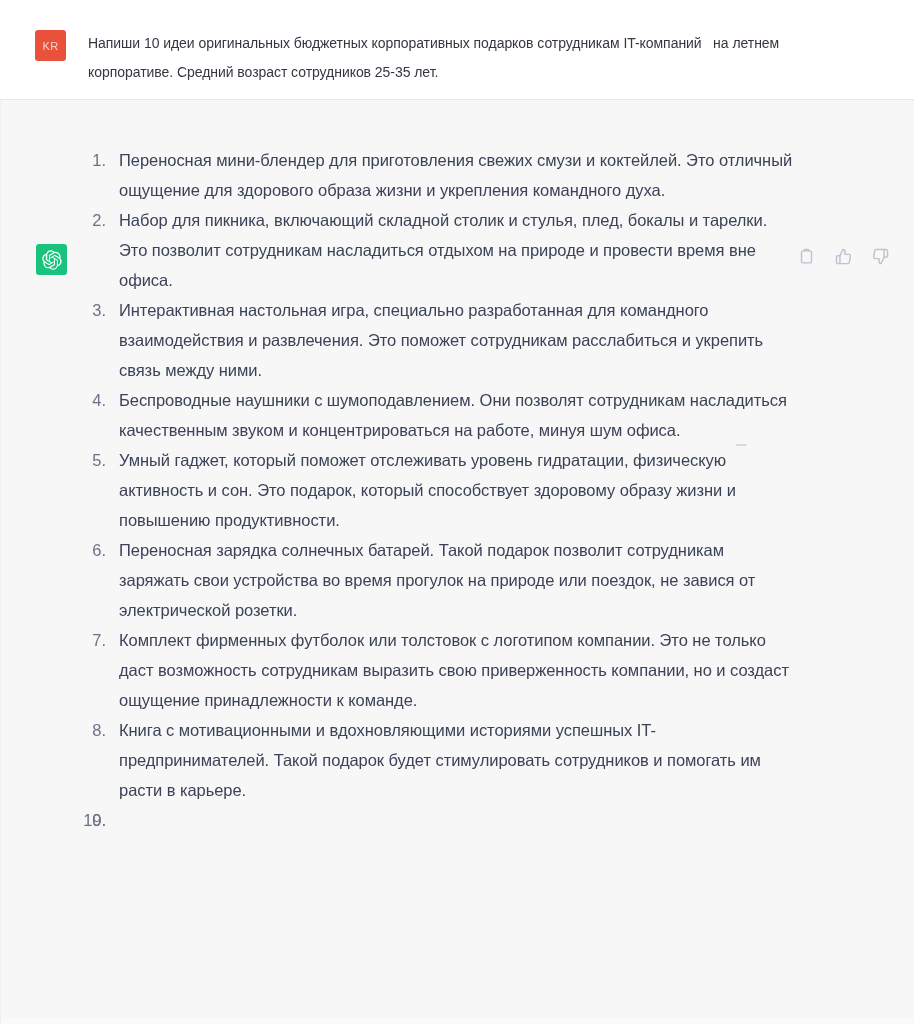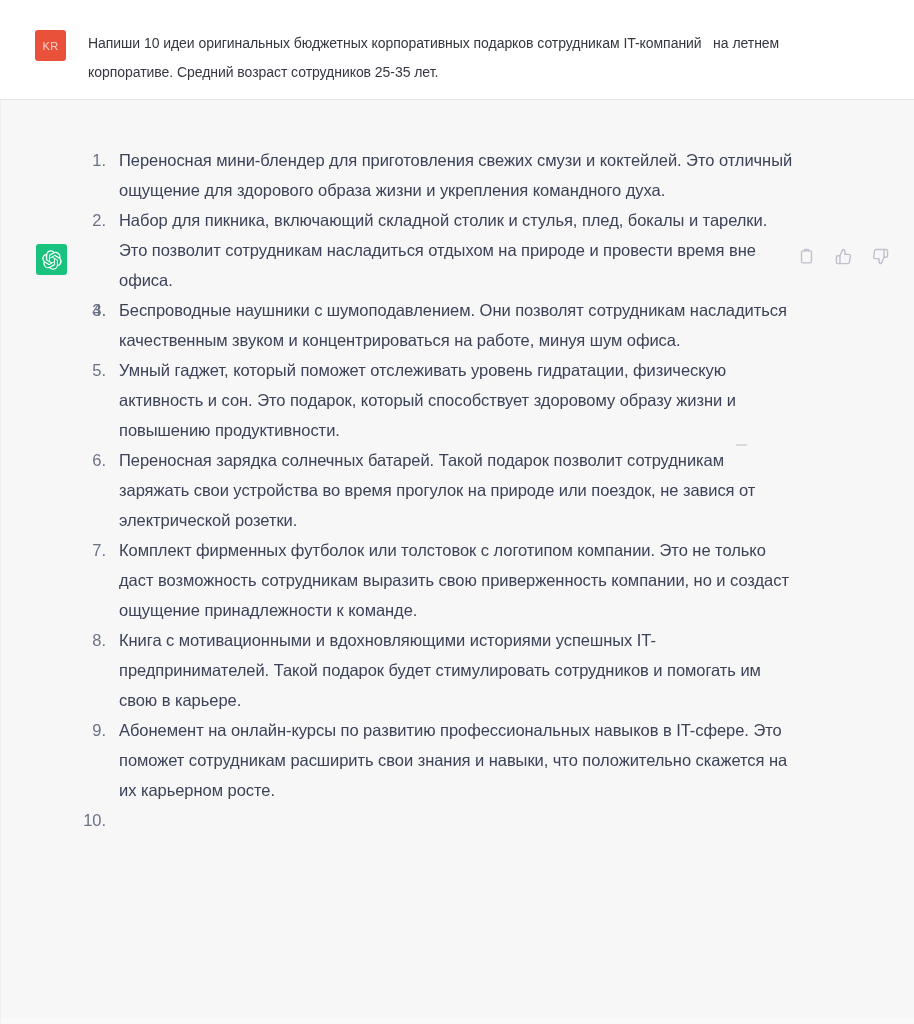--- a/index.html
+++ b/index.html
@@ -219,44 +219,44 @@
           <li>
             <span class="marker">1.</span>
             <span class="item-text">Переносная мини-блендер для приготовления свежих смузи и коктейлей. Это отличный ощущение для здорового образа жизни и укрепления командного духа.</span>
           </li>
           <li>
             <span class="marker">2.</span>
             <span class="item-text">Набор для пикника, включающий складной столик и стулья, плед, бокалы и тарелки. Это позволит сотрудникам насладиться отдыхом на природе и провести время вне офиса.</span>
           </li>
           <li>
             <span class="marker">3.</span>
+            <span class="item-text">Интерактивная настольная игра, специально разработанная для командного взаимодействия и развлечения. Это поможет сотрудникам расслабиться и укрепить связь между ними.</span>
           </li>
           <li>
             <span class="marker">4.</span>
             <span class="item-text">Беспроводные наушники с шумоподавлением. Они позволят сотрудникам насладиться качественным звуком и концентрироваться на работе, минуя шум офиса.</span>
           </li>
           <li>
             <span class="marker">5.</span>
             <span class="item-text">Умный гаджет, который поможет отслеживать уровень гидратации, физическую активность и сон. Это подарок, который способствует здоровому образу жизни и повышению продуктивности.</span>
           </li>
           <li>
             <span class="marker">6.</span>
             <span class="item-text">Переносная зарядка солнечных батарей. Такой подарок позволит сотрудникам заряжать свои устройства во время прогулок на природе или поездок, не завися от электрической розетки.</span>
           </li>
           <li>
             <span class="marker">7.</span>
             <span class="item-text">Комплект фирменных футболок или толстовок с логотипом компании. Это не только даст возможность сотрудникам выразить свою приверженность компании, но и создаст ощущение принадлежности к команде.</span>
           </li>
           <li>
             <span class="marker">8.</span>
-            <span class="item-text">Книга с мотивационными и вдохновляющими историями успешных IT-предпринимателей. Такой подарок будет стимулировать сотрудников и помогать им свою в карьере.</span>
+            <span class="item-text">Книга с мотивационными и вдохновляющими историями успешных IT-предпринимателей. Такой подарок будет стимулировать сотрудников и помогать им расти в карьере.</span>
           </li>
           <li>
             <span class="marker">9.</span>
-            <span class="item-text">Абонемент на онлайн-курсы по развитию профессиональных навыков в IT-сфере. Это поможет сотрудникам расширить свои знания и навыки, что положительно скажется на их карьерном росте.</span>
           </li>
           <li>
             <span class="marker">10.</span>
           </li>
         </ol>
     </div>
 
     <div class="stray-mark"></div>
     <div class="bottom-fade"></div>
   </div>

